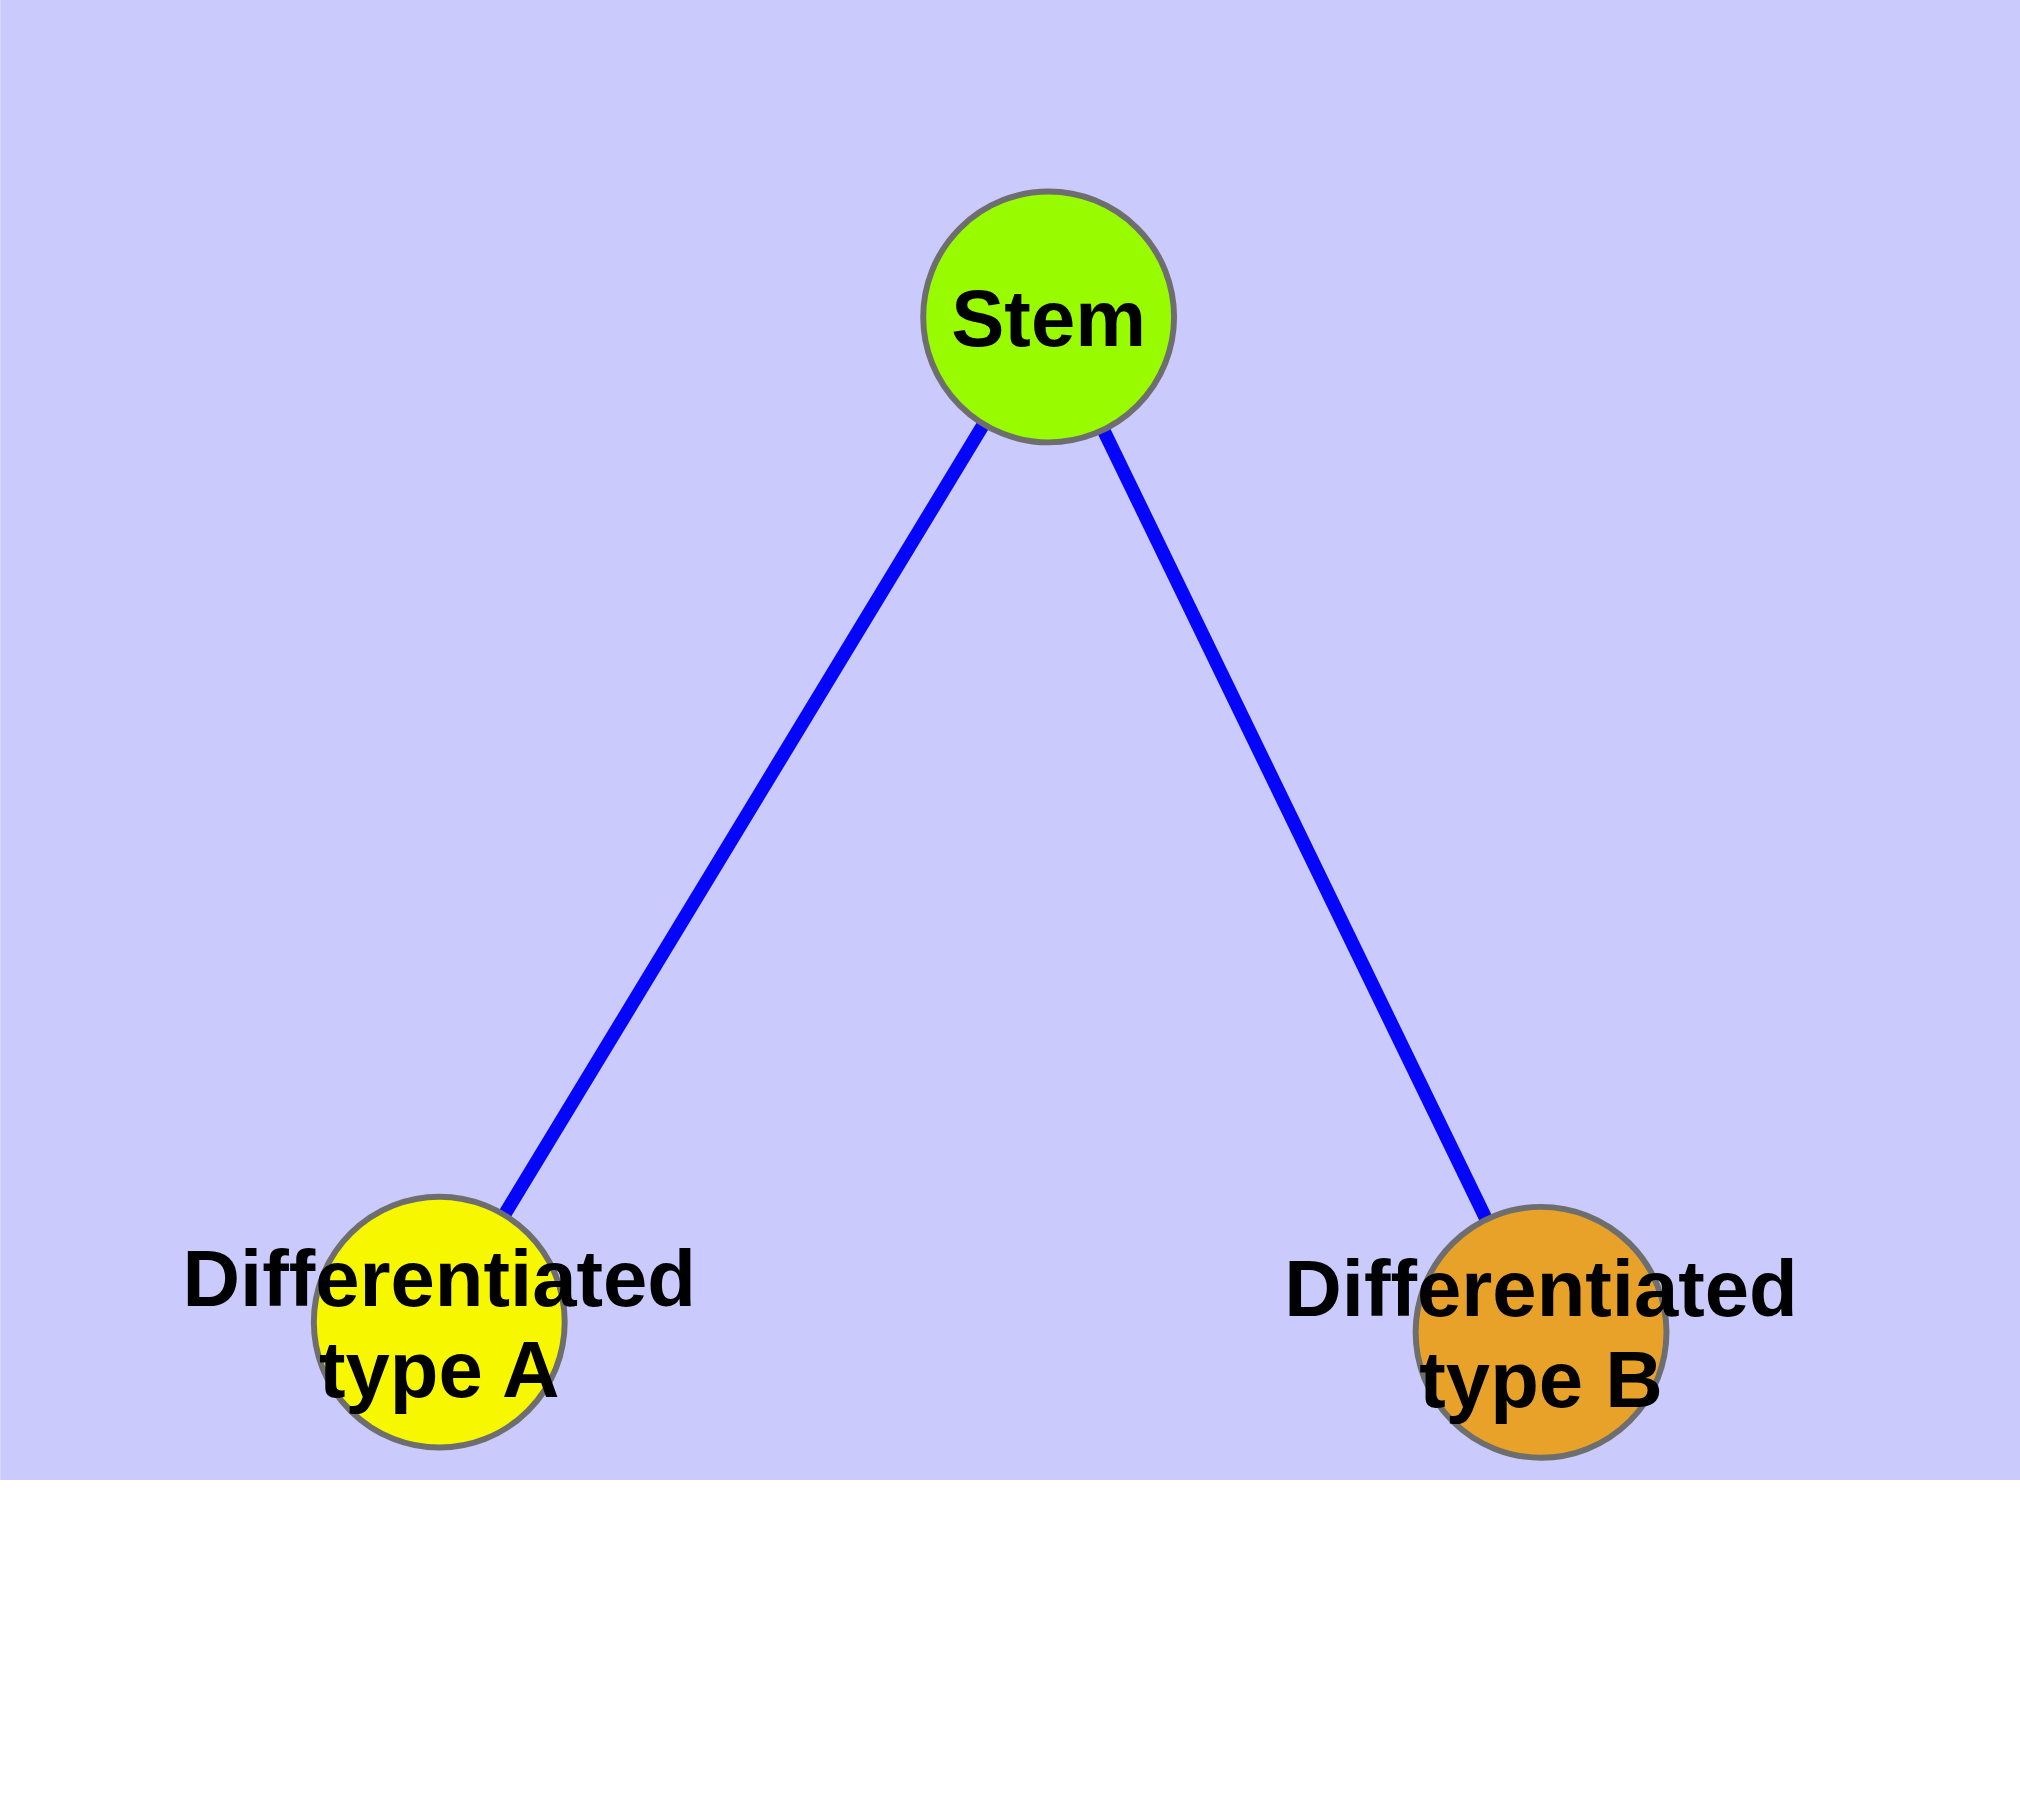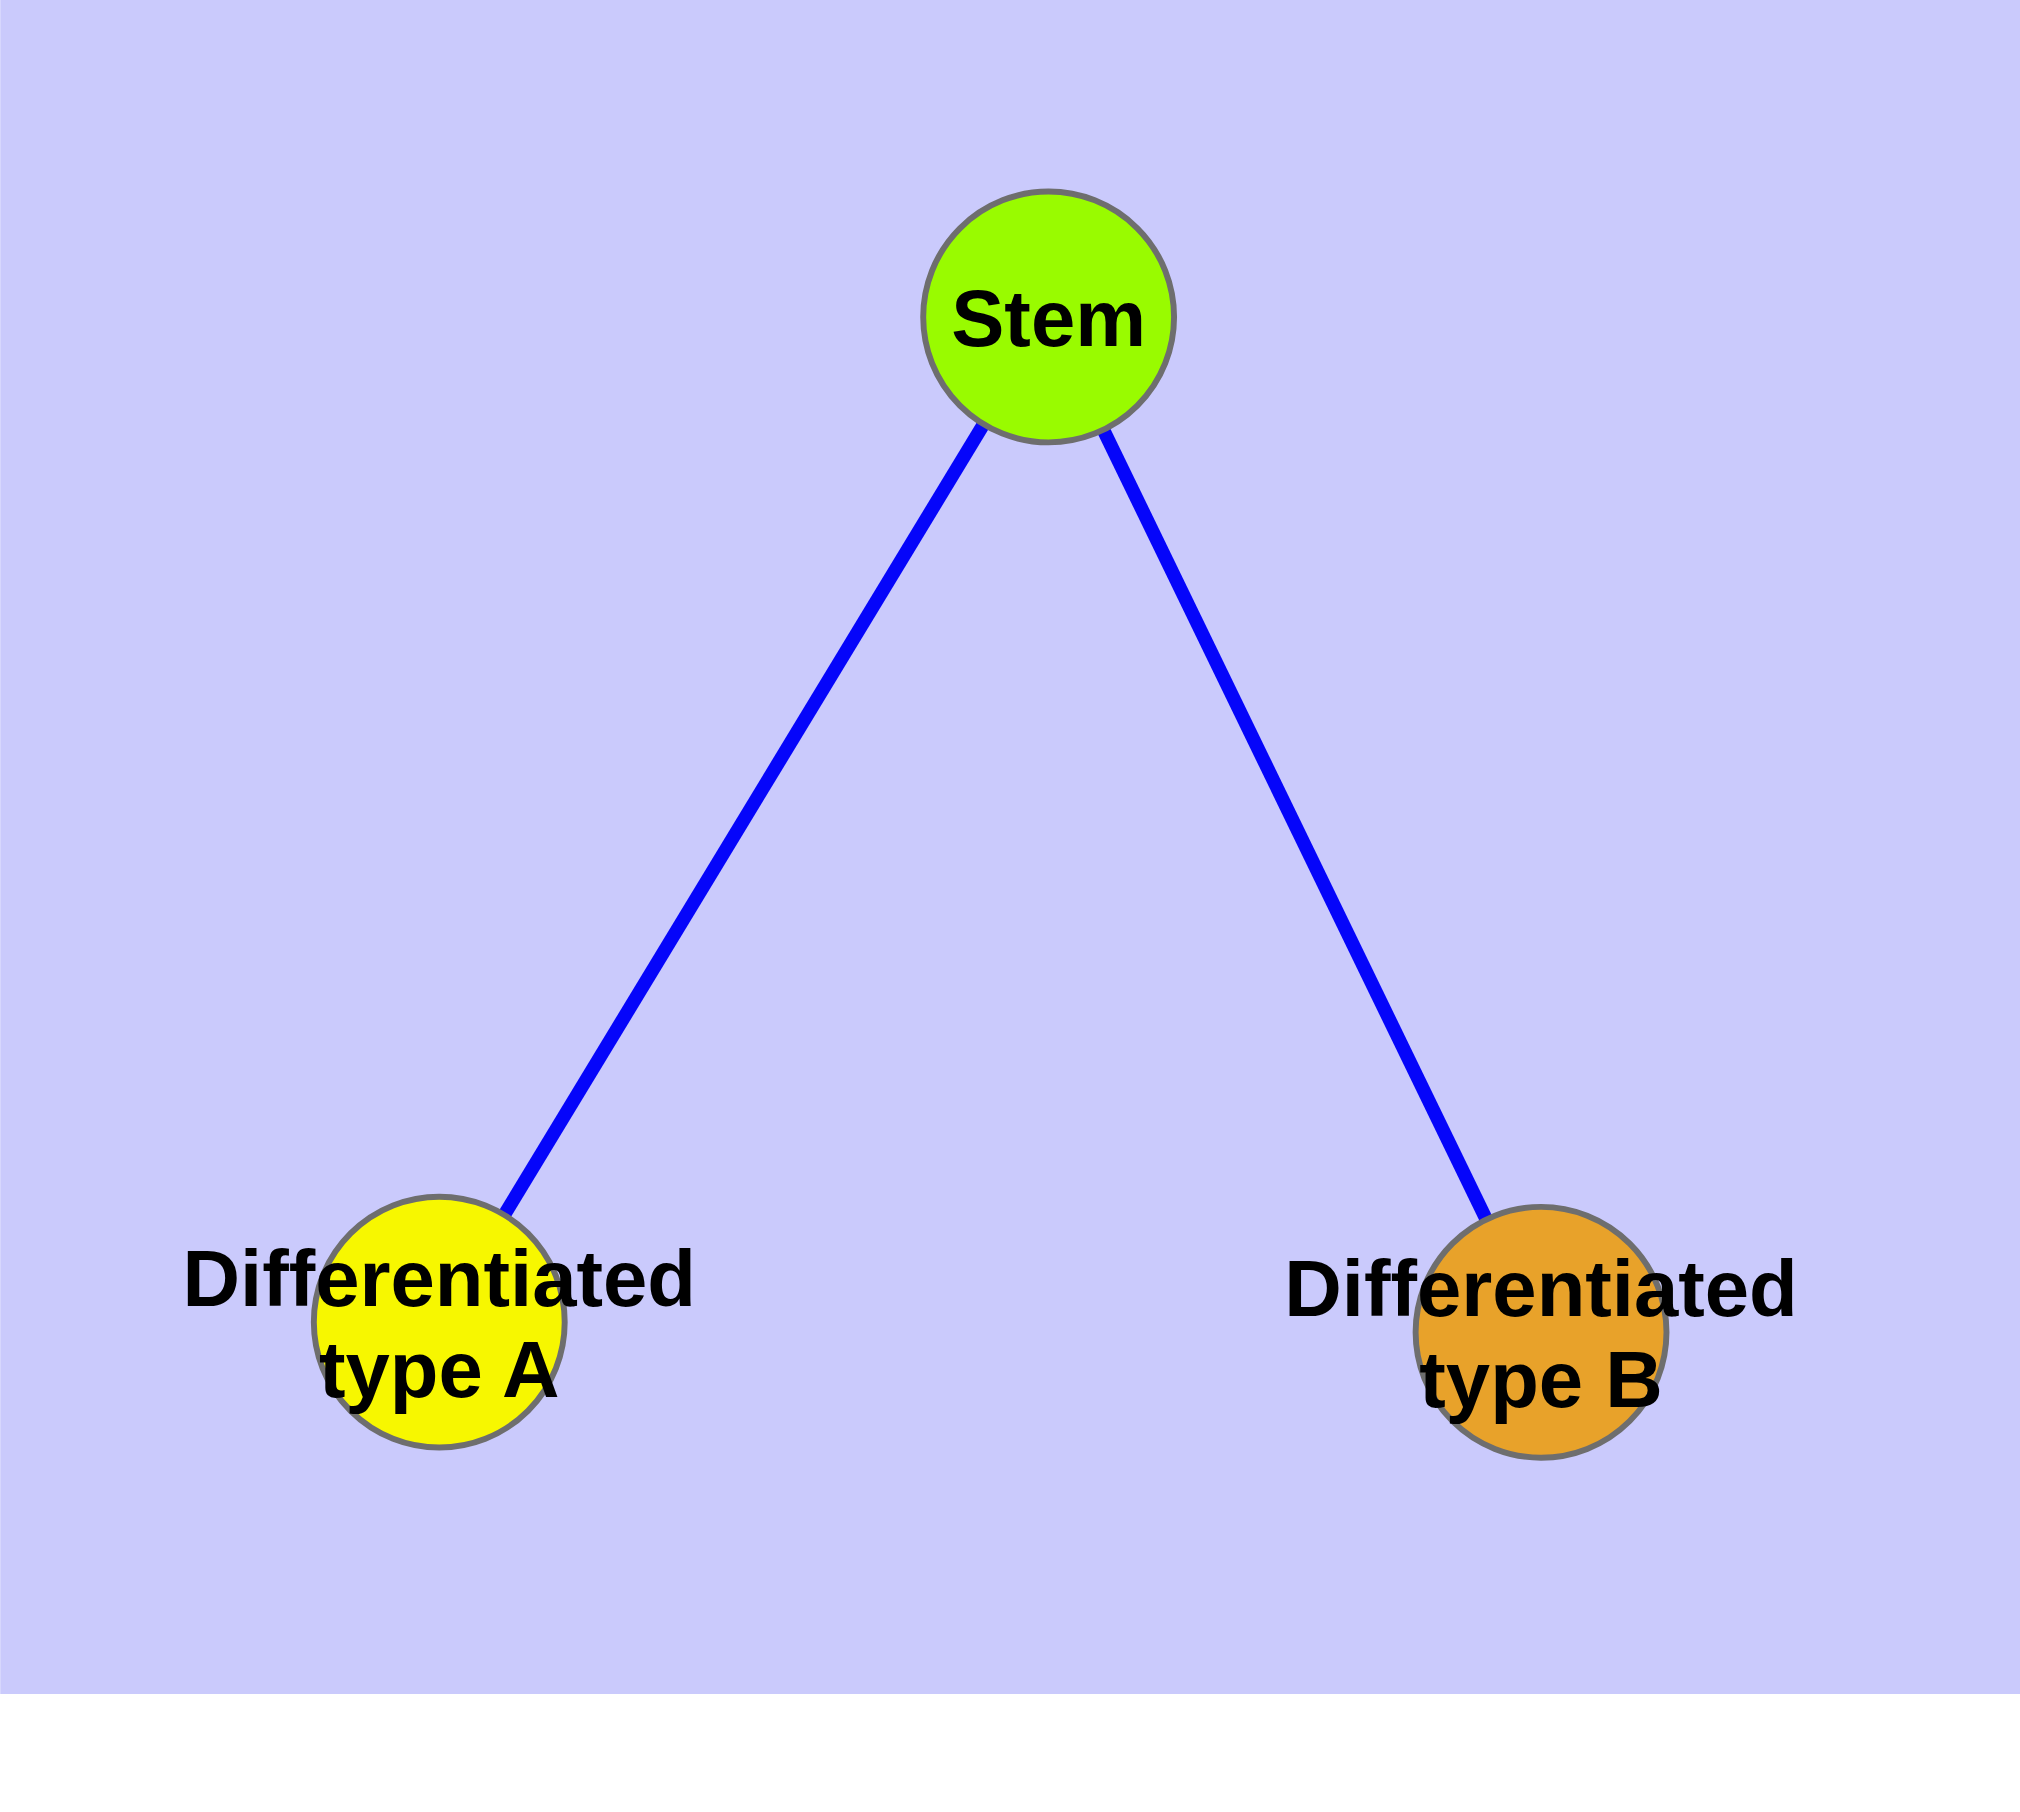--- a/index.html
+++ b/index.html
@@ -3,21 +3,21 @@
 <meta charset="utf-8">
 <style>
   html, body {
     margin: 0;
     padding: 0;
     background: #ffffff;
   }
   .canvas {
     position: relative;
     width: 2021px;
-    height: 1694px;
+    height: 1480px;
     overflow: hidden;
     font-family: "Liberation Sans", "DejaVu Sans", sans-serif;
   }
   svg { display: block; }
   .node-label {
     font-family: "Liberation Sans", "DejaVu Sans", sans-serif;
     font-weight: bold;
     font-size: 94px;
     fill: #000000;
   }

